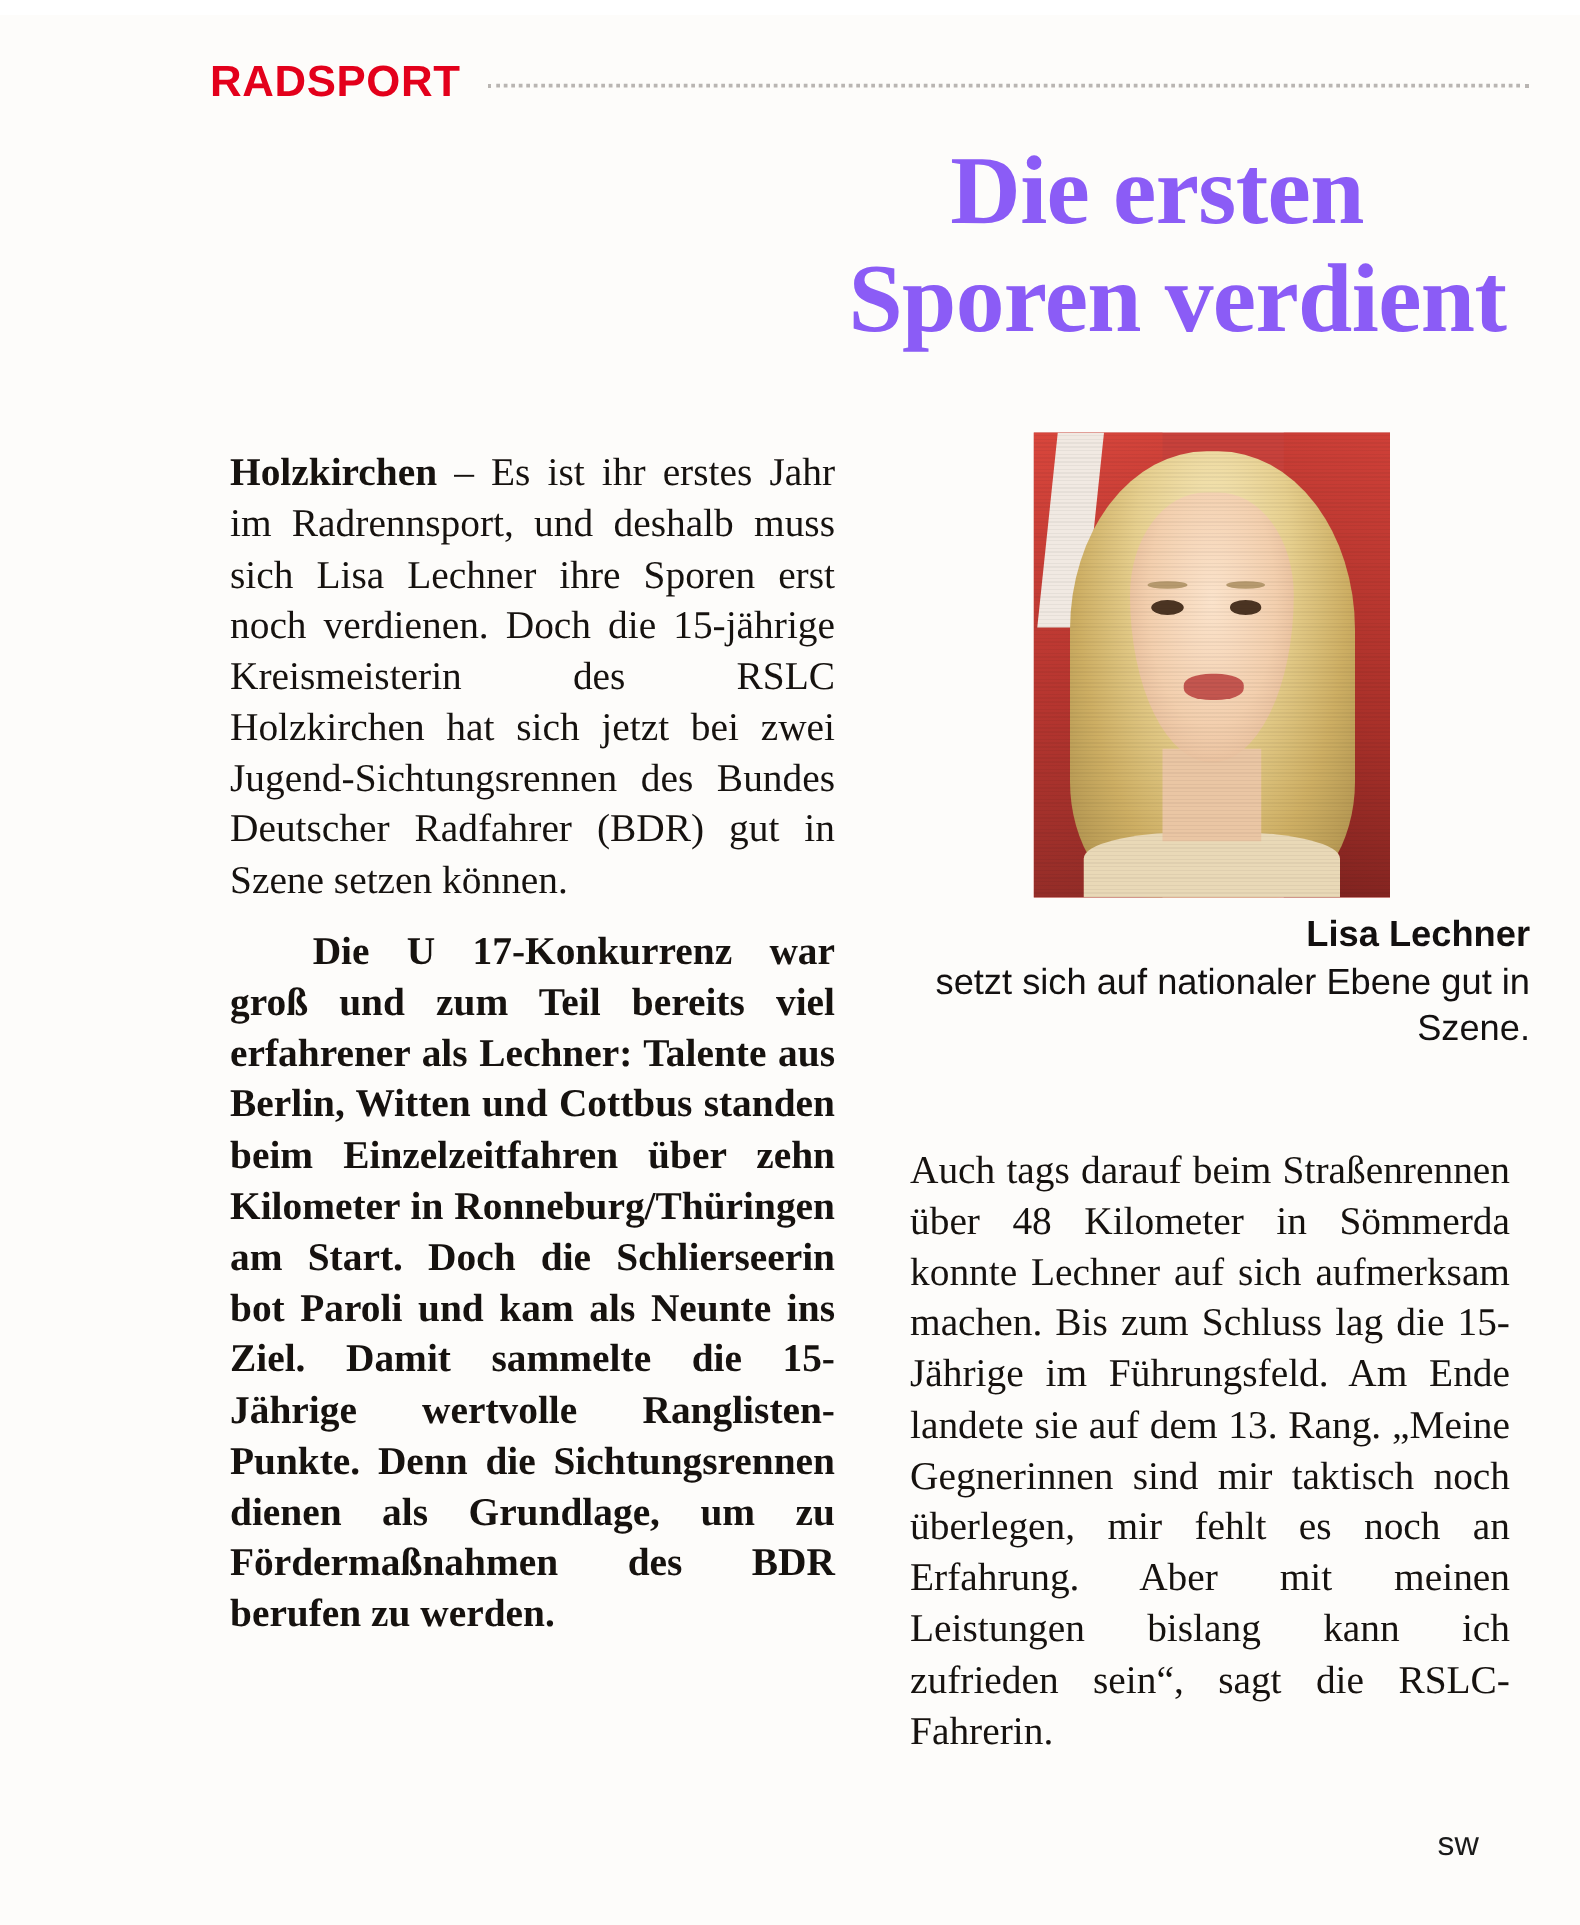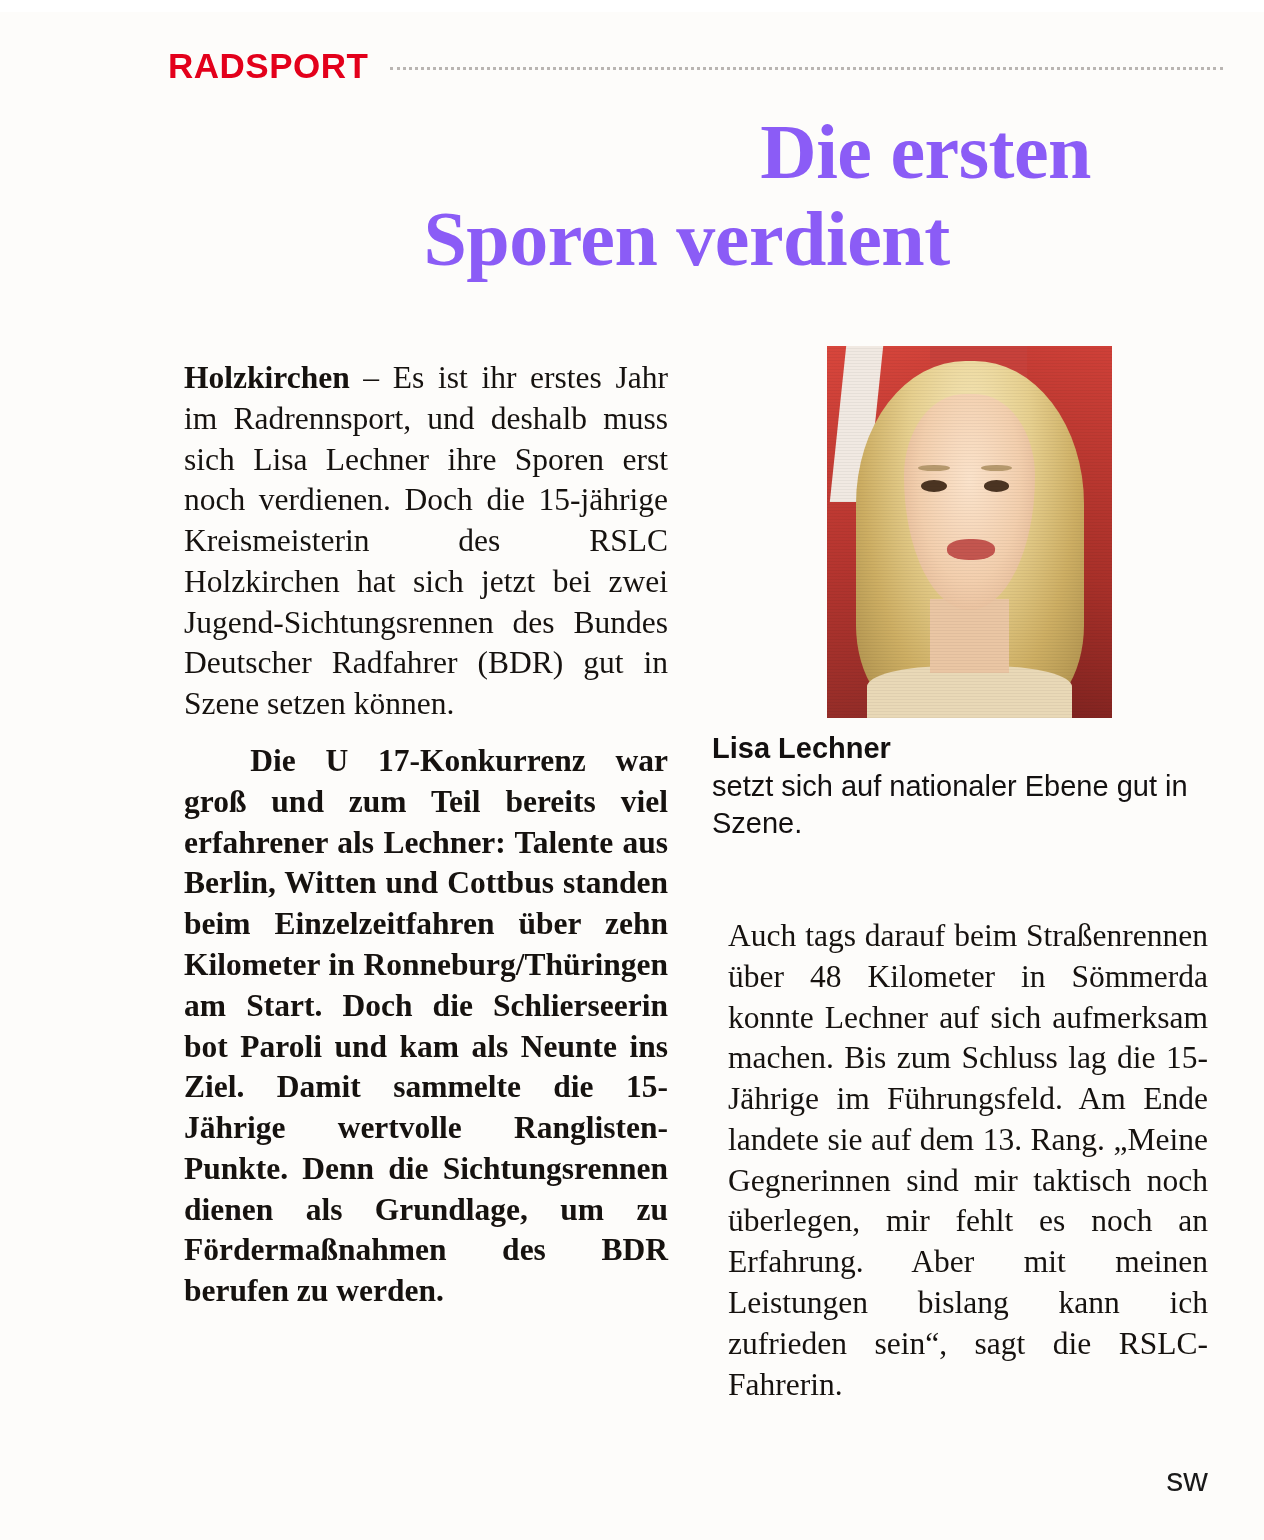--- a/index.html
+++ b/index.html
@@ -58,21 +58,21 @@
     width: 1055px;
     text-align: right;
     font-family: "Liberation Serif", serif;
     font-weight: bold;
     font-size: 78px;
     line-height: 1.12;
     letter-spacing: -0.5px;
     color: #8b5cf6;
   }
   .headline .l1 { display: block; padding-right: 132px; }
-  .headline .l2 { display: block; padding-right: 18px; text-align: center; }
+  .headline .l2 { display: block; padding-right: 18px; }
 
   
   .col {
     position: absolute;
     font-size: 31.5px;
     line-height: 1.295;
     text-align: justify;
     text-justify: inter-word;
     hyphens: manual;
   }
@@ -191,41 +191,41 @@
       repeating-linear-gradient(0deg, rgba(0,0,0,0.045) 0px, rgba(0,0,0,0.045) 1px, rgba(255,255,255,0) 1px, rgba(255,255,255,0) 3px);
     mix-blend-mode: multiply;
   }
 
   
   .caption {
     position: absolute;
     left: 712px;
     top: 718px;
     width: 512px;
-    text-align: left;
+    text-align: right;
     font-family: "Liberation Sans", sans-serif;
     font-size: 29px;
     line-height: 1.3;
     color: #131010;
   }
   .caption .name {
     font-weight: bold;
     display: block;
   }
   .caption .desc { display: block; }
 
   
   .byline {
     position: absolute;
     left: 1150px;
     top: 1448px;
     width: 74px;
-    text-align: center;
+    text-align: left;
     font-family: "Liberation Sans", sans-serif;
-    font-size: 34px;
+    font-size: 27px;
     color: #1a1a1a;
   }
 </style>
 </head>
 <body>
 
 <div class="page">
 
   <div class="kicker-row">
     <div class="kicker">RADSPORT</div>

